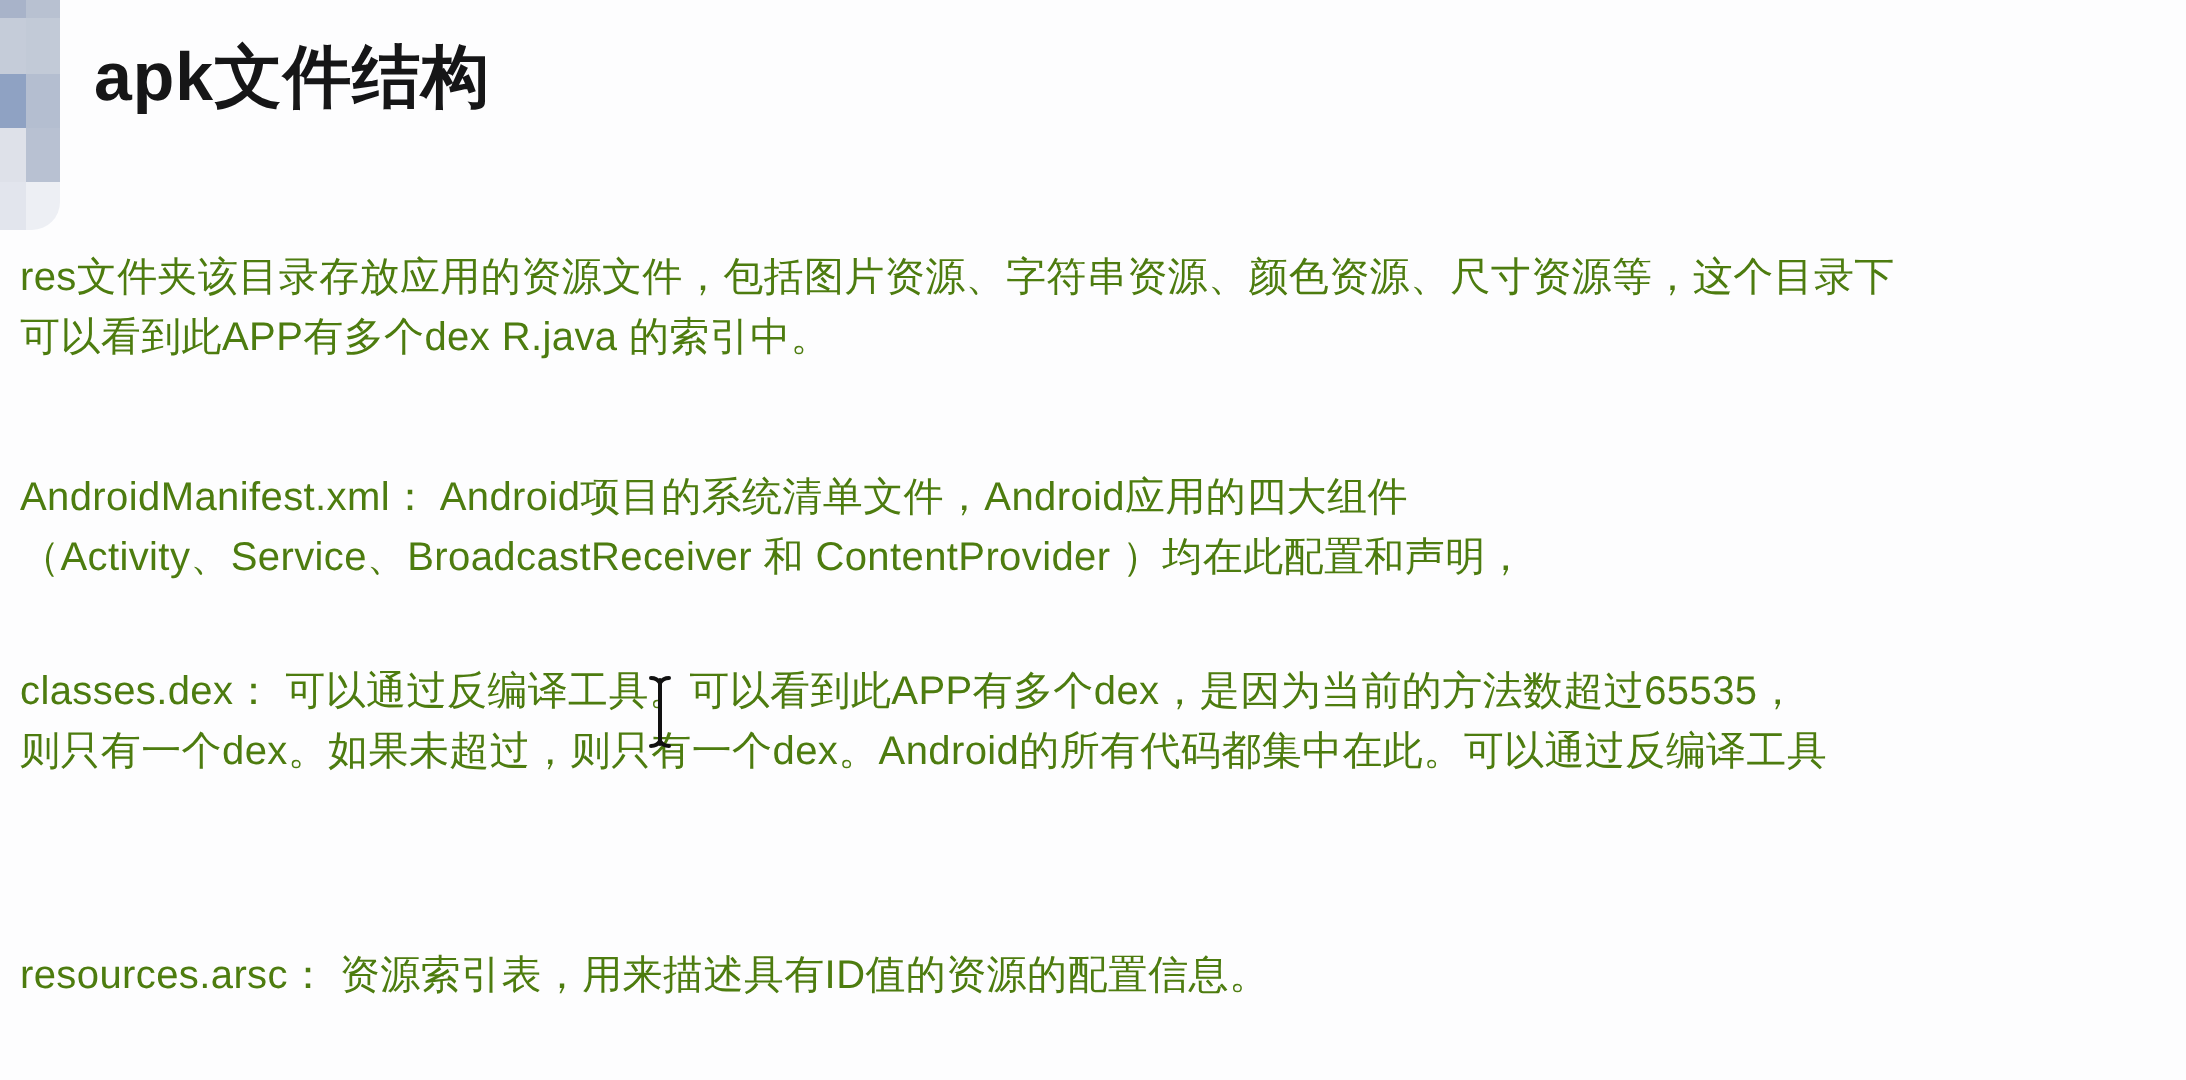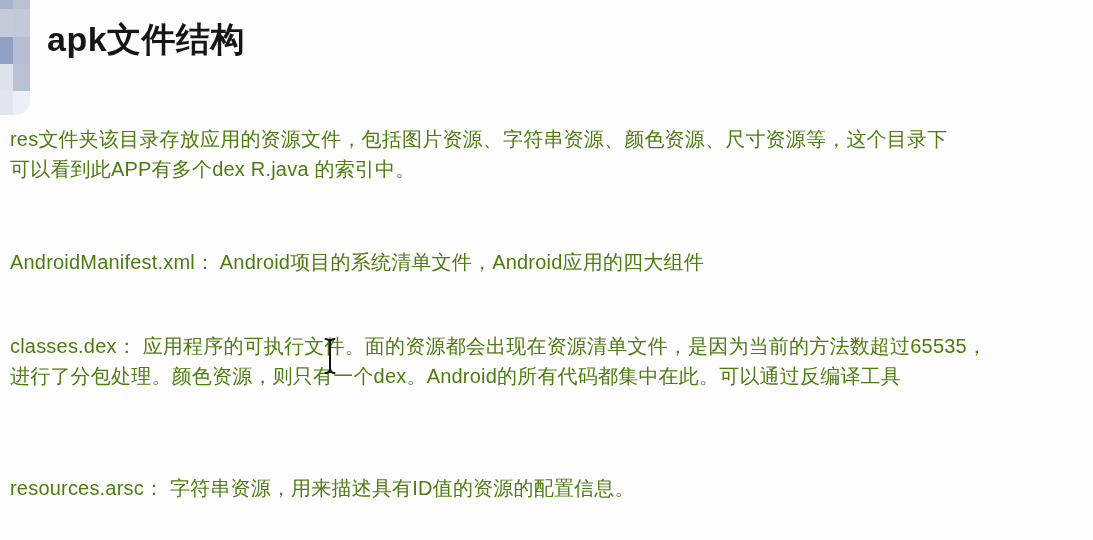--- a/index.html
+++ b/index.html
@@ -39,21 +39,21 @@
     position: absolute;
     left: 10px;
     right: 2px;
     color: #4d7c0f;
     font-size: 20px;
     line-height: 30px;
     letter-spacing: 0.2px;
   }
   .para .text-line { white-space: nowrap; }
   .para-res       { top: 124px; }
-  .para-manifest  { top: 247px; }
+  .para-manifest  { top: 234px; }
   .para-classes   { top: 331px; }
   .para-arsc      { top: 473px; }
   
   .ibeam-cursor {
     position: absolute;
     left: 324px; top: 337px;
     width: 12px; height: 38px;
     pointer-events: none;
   }
 </style>
@@ -77,29 +77,30 @@
 
   <h1 class="slide-title">apk文件结构</h1>
 
   <div class="para para-res">
     <div class="text-line">res文件夹该目录存放应用的资源文件，包括图片资源、字符串资源、颜色资源、尺寸资源等，这个目录下</div>
     <div class="text-line">可以看到此APP有多个dex R.java 的索引中。</div>
   </div>
 
   <div class="para para-manifest">
     <div class="text-line">AndroidManifest.xml： Android项目的系统清单文件，Android应用的四大组件</div>
+    <div class="text-line">（Activity、Service、BroadcastReceiver 和 ContentProvider ）均在此配置和声明，</div>
   </div>
 
   <div class="para para-classes">
-    <div class="text-line">classes.dex： 应用程序的可执行文件。面的资源都会出现在资源清单文件，是因为当前的方法数超过65535，</div>
-    <div class="text-line">进行了分包处理。颜色资源，则只有一个dex。Android的所有代码都集中在此。可以通过反编译工具</div>
+    <div class="text-line">classes.dex： 可以通过反编译工具。可以看到此APP有多个dex，是因为当前的方法数超过65535，</div>
+    <div class="text-line">则只有一个dex。如果未超过，则只有一个dex。Android的所有代码都集中在此。可以通过反编译工具</div>
   </div>
 
   <div class="para para-arsc">
-    <div class="text-line">resources.arsc： 字符串资源，用来描述具有ID值的资源的配置信息。</div>
+    <div class="text-line">resources.arsc： 资源索引表，用来描述具有ID值的资源的配置信息。</div>
   </div>
 
   <div class="ibeam-cursor">
     <svg width="12" height="38" viewBox="0 0 12 38">
       <path d="M1.5 2 Q4.5 2 6 4.5 Q7.5 2 10.5 2 M6 3 V35 M1.5 36 Q4.5 36 6 33.5 Q7.5 36 10.5 36" stroke="#111111" stroke-width="2" fill="none" stroke-linecap="round"></path>
     </svg>
   </div>
 
 </div>
 

